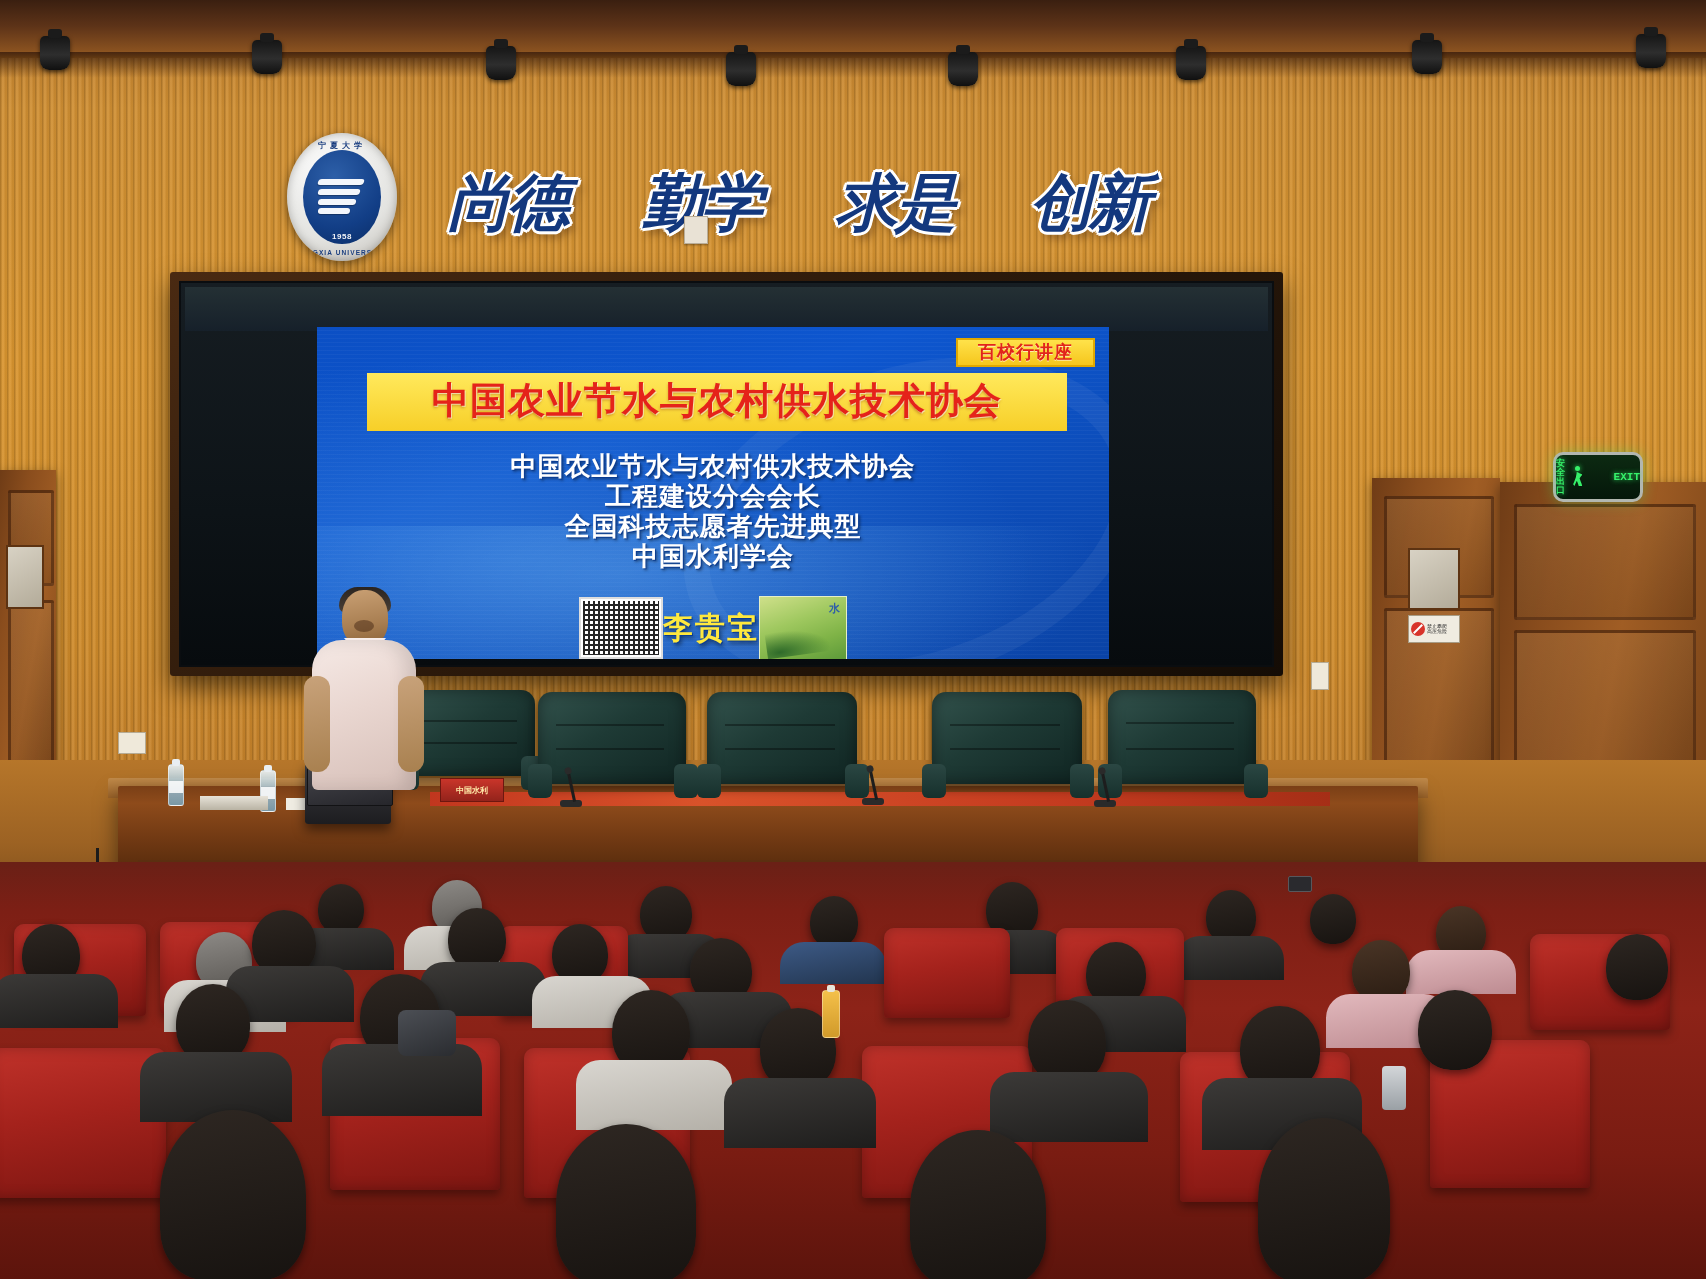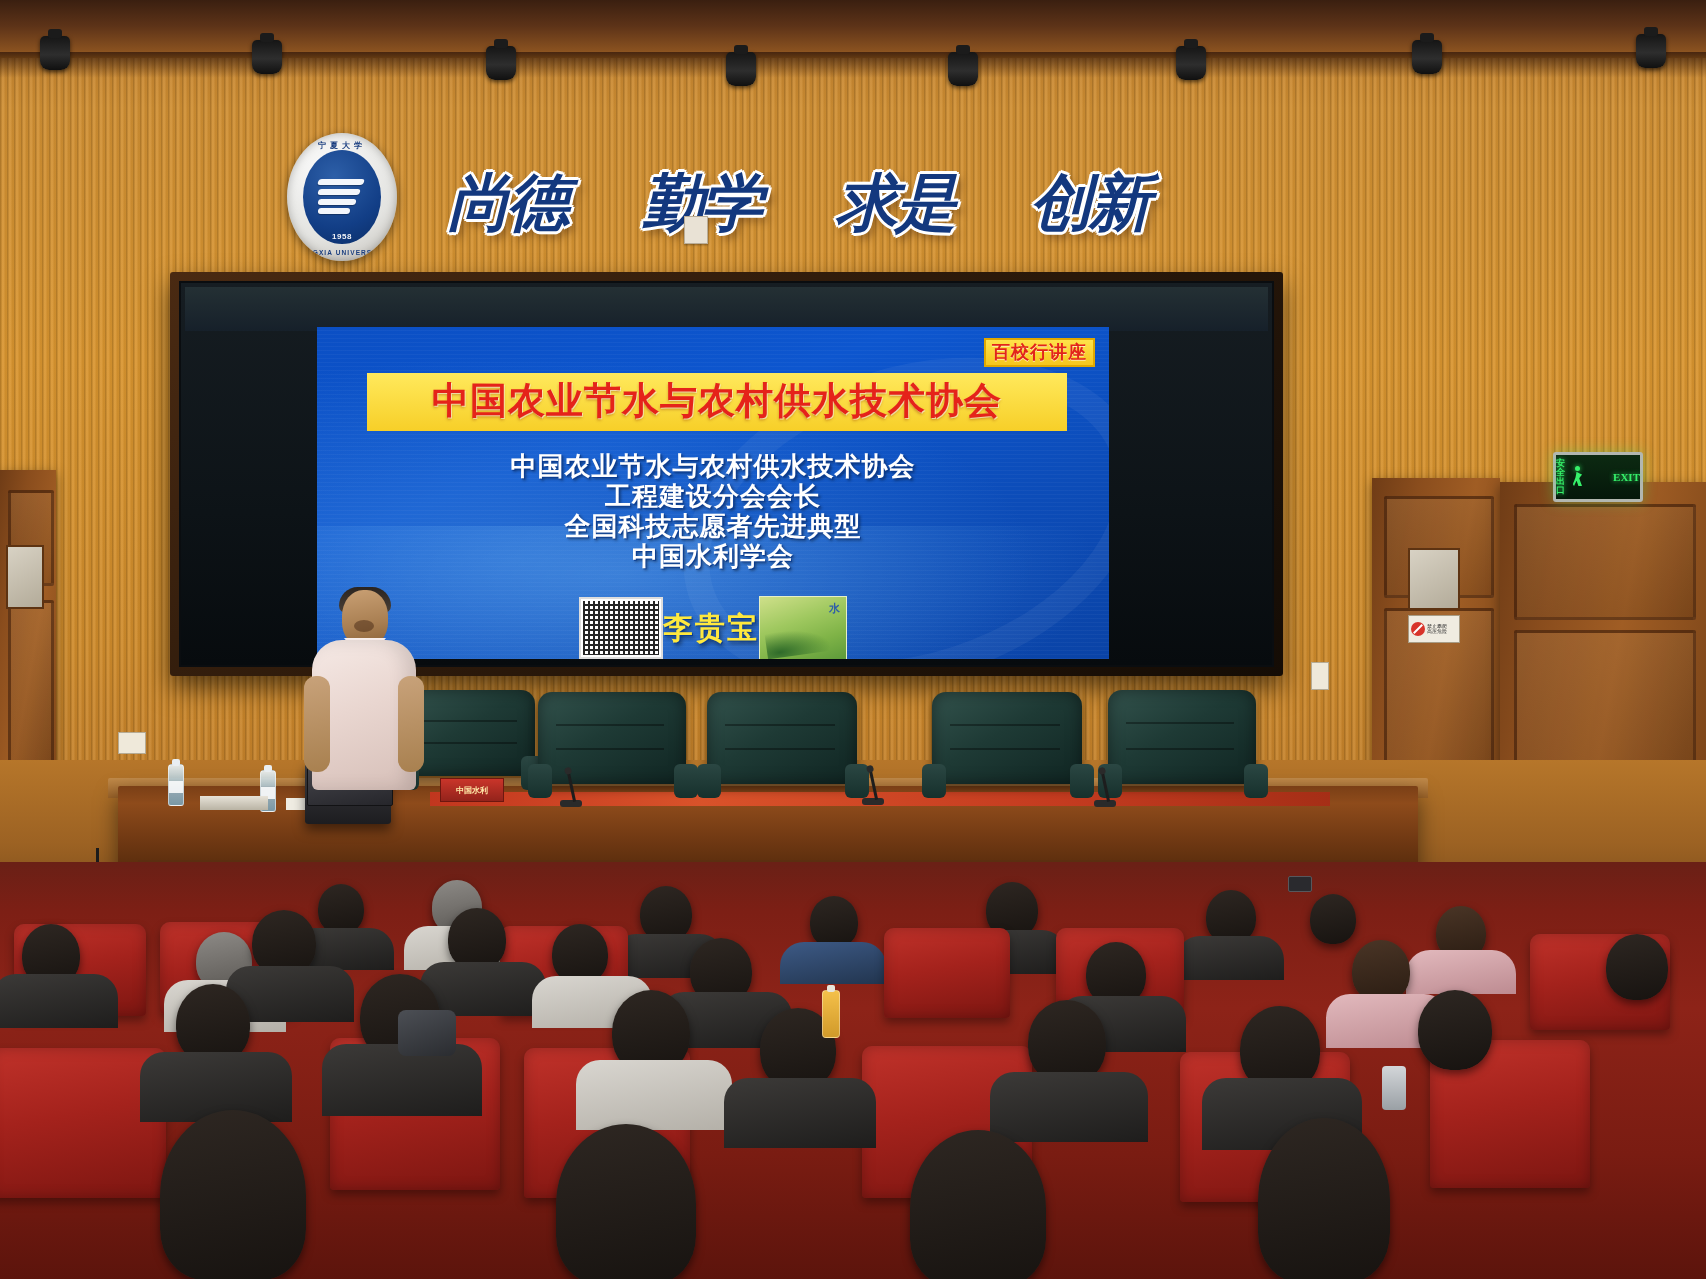--- a/index.html
+++ b/index.html
@@ -78,21 +78,21 @@
       repeating-linear-gradient(0deg,rgba(255,255,255,.035) 0px,rgba(255,255,255,.035) 1px,transparent 1px,transparent 4px),
       radial-gradient(ellipse at 25% 70%, rgba(90,160,230,.35), rgba(0,0,0,0) 62%),
       linear-gradient(160deg,#0b4fc4 0%,#0d56cf 35%,#0c4cb8 70%,#0a43a6 100%);
     overflow:hidden;}
   .slide:after{content:"";position:absolute;left:-10%;bottom:-30%;width:120%;height:70%;
     background:radial-gradient(ellipse at 40% 20%, rgba(120,190,250,.30), rgba(0,0,0,0) 60%);}
   .slide-wave{position:absolute;right:-40px;top:40px;width:420px;height:260px;
     border-radius:50%;border:26px solid rgba(255,255,255,.05);transform:rotate(-18deg);}
 
   .badge{position:absolute;right:14px;top:11px;background:linear-gradient(180deg,#ffe24a,#f5c61d);
-    border:2px solid #e0a800;padding:2px 6px;box-sizing:border-box;
+    border:2px solid #e0a800;padding:2px 20px;box-sizing:border-box;
     color:#e2241a;font-weight:bold;font-size:18px;letter-spacing:1px;
     font-family:"DejaVu Sans", sans-serif;line-height:1.15;
     text-shadow:0 1px 0 rgba(255,255,255,.6);z-index:4;}
 
   .slide-title{position:absolute;left:50px;top:46px;width:700px;
     background:linear-gradient(180deg,#ffe95c,#f7cf28);
     text-align:center;padding:3px 0 5px;box-sizing:border-box;
     color:#e5231a;font-weight:bold;font-size:37px;letter-spacing:1px;
     font-family:"DejaVu Sans", sans-serif;
     text-shadow:1px 1px 0 rgba(255,255,255,.55), 0 2px 3px rgba(120,20,0,.35);
@@ -123,31 +123,31 @@
 
   
   .door{position:absolute;background:linear-gradient(100deg,#6f3c16,#8a4d1d 25%,#a05d24 55%,#7a4418);
     box-shadow:0 4px 12px rgba(0,0,0,.4);}
   .door-panel{position:absolute;border:3px solid rgba(60,28,10,.55);border-radius:2px;
     background:linear-gradient(150deg,rgba(255,220,160,.12),rgba(0,0,0,.12));}
   .door-win{position:absolute;background:linear-gradient(150deg,#d8d2c4,#b3ab99);
     border:2px solid #5d3312;}
 
   .exit-sign{position:absolute;left:1553px;top:452px;width:84px;height:44px;
-    background:linear-gradient(180deg,#0c2a12,#05170a);border:3px solid #b2b7b0;border-radius:3px;
+    background:linear-gradient(180deg,#0c2a12,#05170a);border:3px solid #b2b7b0;border-radius:10px;
     display:flex;align-items:center;justify-content:center;gap:3px;
     box-shadow:0 0 14px rgba(45,230,90,.35);}
   .exit-cn{color:#36f06a;font-size:9px;font-weight:bold;font-family:"DejaVu Sans",sans-serif;
     line-height:9px;letter-spacing:0;text-shadow:0 0 5px #2fe062;}
   .exit-man{width:17px;height:22px;position:relative;}
   .exit-man:before{content:"";position:absolute;left:5px;top:0;width:5px;height:5px;border-radius:50%;background:#36f06a;box-shadow:0 0 5px #2fe062;}
   .exit-man:after{content:"";position:absolute;left:3px;top:6px;width:9px;height:14px;background:#36f06a;
     clip-path:polygon(40% 0,100% 18%,70% 45%,100% 100%,62% 100%,40% 62%,12% 100%,0 88%,28% 40%);
     box-shadow:0 0 5px #2fe062;}
-  .exit-en{color:#36f06a;font-size:11px;font-weight:bold;font-family:Liberation Serif, serif;
+  .exit-en{color:#36f06a;font-size:11px;font-weight:bold;font-family:Liberation Mono, monospace;
     text-shadow:0 0 5px #2fe062;padding-left:35px;}
 
   .warn-sign{position:absolute;left:1408px;top:615px;width:52px;height:28px;
     background:#f0ece1;border:1px solid #a89c85;display:flex;align-items:center;gap:2px;padding:2px;
     box-sizing:border-box;}
   .warn-ico{width:14px;height:14px;border-radius:50%;background:#d8342a;position:relative;flex:none;}
   .warn-ico:after{content:"";position:absolute;left:1px;top:6px;width:12px;height:2px;background:#fff;transform:rotate(-45deg);}
   .warn-tx{font-size:5px;color:#333;line-height:5px;}
 
   .switch{position:absolute;width:16px;height:26px;background:#efe9da;border:1px solid #b6ab94;}

